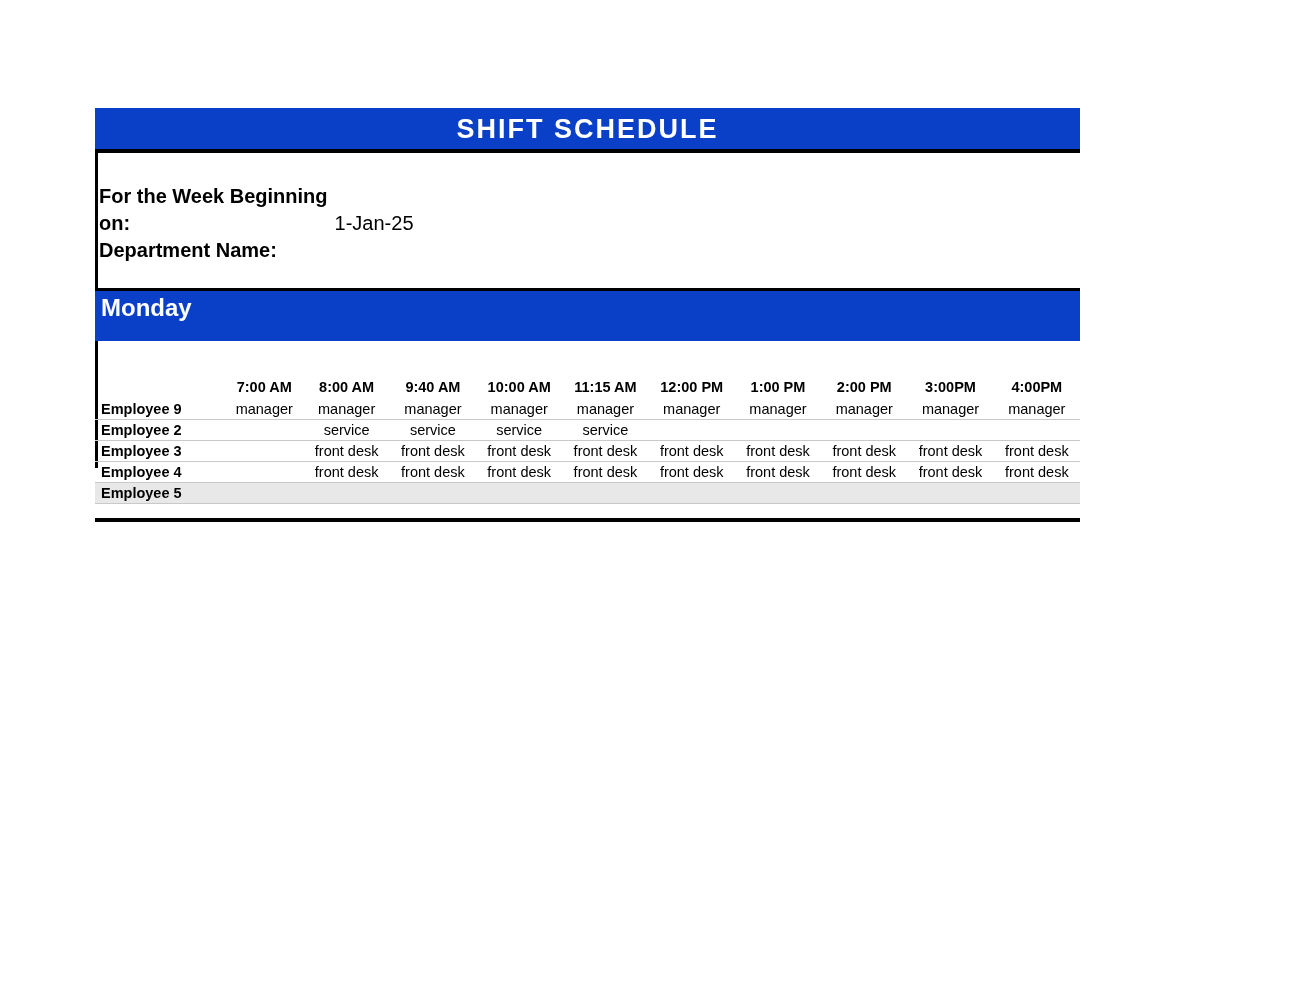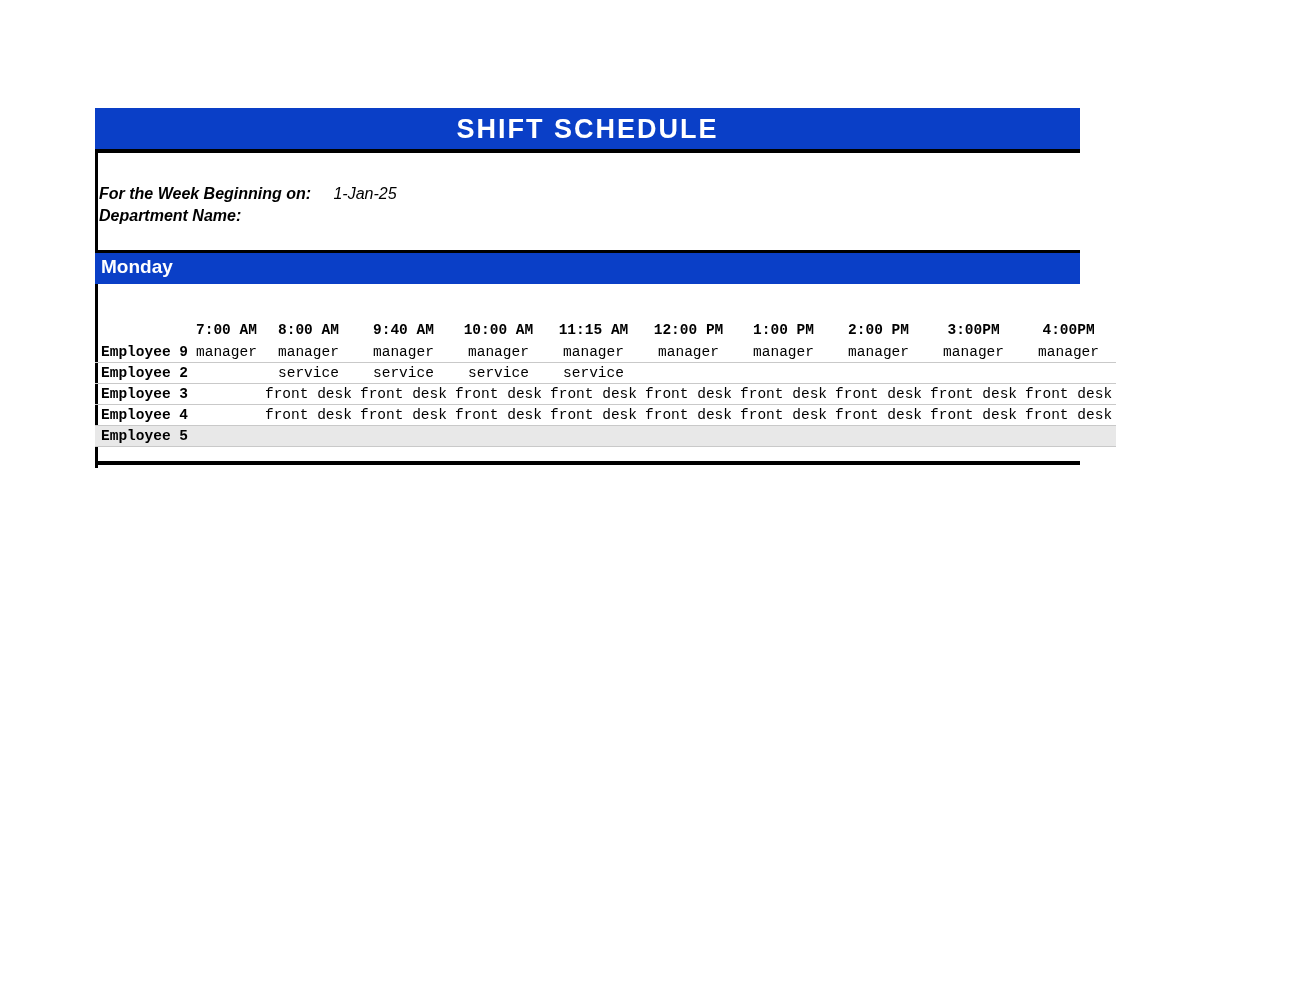--- a/index.html
+++ b/index.html
@@ -1,26 +1,26 @@
 <!DOCTYPE html>
 <html><head>
 <meta charset="utf-8">
 <style>
   html,body{margin:0;padding:0;background:#fff;font-family:Arial,Helvetica,sans-serif;}
   .page{width:1290px;height:1000px;position:relative;}
   .sheet{position:absolute;left:95px;top:108px;width:985px;}
   .title-bar{background:#0a3fc7;color:#fff;text-align:center;font-size:27px;font-weight:bold;letter-spacing:2px;padding:4px 0 2px 0;line-height:1.3;}
   .title-underline{height:4px;background:#000;}
   .meta{margin-top:30px;padding-left:4px;}
-  .meta-row{font-size:16px;line-height:1.35;font-style:italic;}
+  .meta-row{font-size:20px;line-height:1.35;}
   .meta-label{font-weight:bold;display:inline-block;width:230px;}
   .meta-value{display:inline-block;}
-  .day-bar{margin-top:24px;background:#0a3fc7;color:#fff;border-top:3px solid #000;font-size:19px;font-weight:bold;padding:3px 8px 6px 6px;}
+  .day-bar{margin-top:24px;background:#0a3fc7;color:#fff;border-top:3px solid #000;font-size:24px;font-weight:bold;padding:3px 8px 19px 6px;}
   .grid{margin-top:36px;}
-  table{border-collapse:collapse;width:100%;font-family:Liberation Mono, monospace;}
+  table{border-collapse:collapse;width:100%;}
   th,td{font-size:14.5px;padding:2px 4px;text-align:center;white-space:nowrap;}
   th.emp, td.emp{text-align:left;font-weight:bold;width:120px;padding-left:6px;}
   thead th{font-weight:bold;padding-bottom:4px;}
   tbody tr{border-bottom:1px solid #c9c9c9;}
   tbody tr.alt{background:#e8e8e8;}
   .bottom-bar{height:4px;background:#000;margin-top:14px;}
   .left-border{position:absolute;left:95px;top:108px;width:3px;height:360px;background:#000;}
 </style>
 </head>
 <body>

